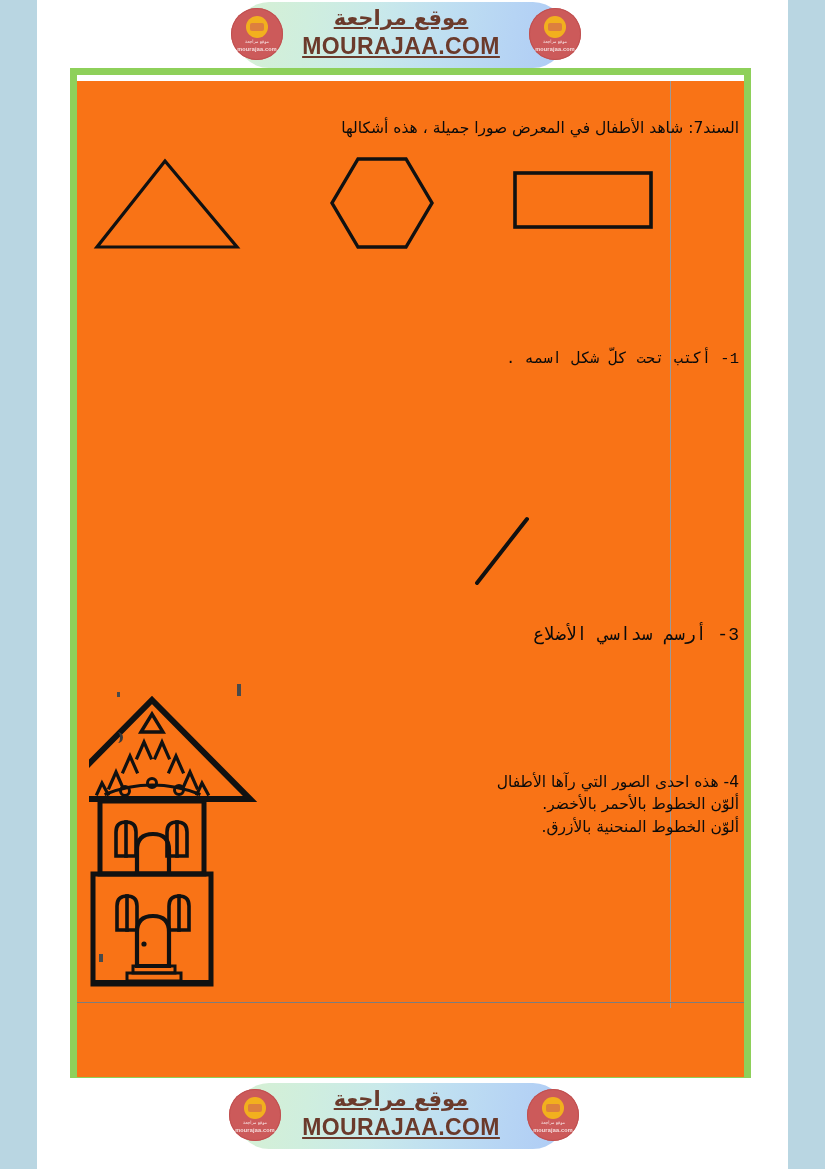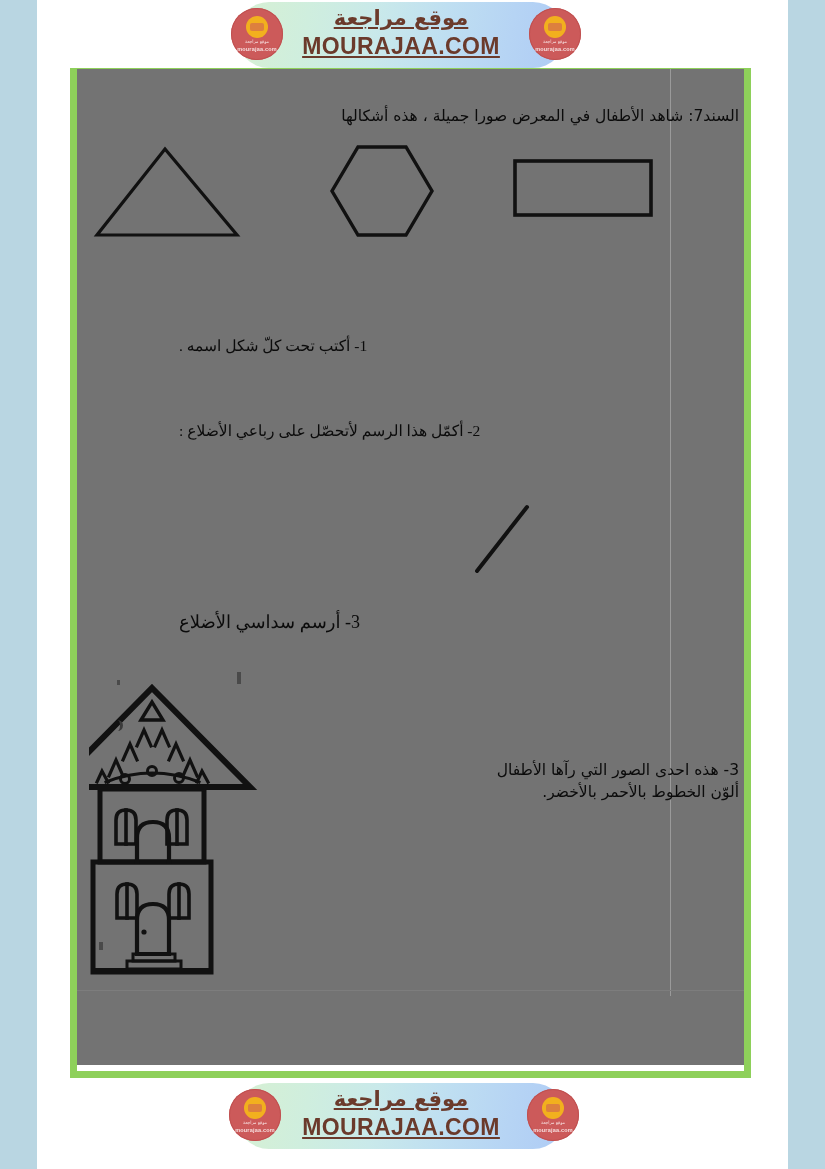--- a/index.html
+++ b/index.html
@@ -135,24 +135,24 @@
     height: 1010px;
     border: 7px solid #8ed05a;
     box-sizing: border-box;
     background: #ffffff;
   }
 
   
   .worksheet {
     position: absolute;
     left: 77px;
-    top: 69px;
+    top: 81px;
     width: 667px;
     height: 996px;
-    background: #737373;
+    background: #f97316;
     overflow: hidden;
   }
 
   
   .margin-rule {
     position: absolute;
     left: 593px;
     top: 0px;
     width: 1px;
     height: 927px;
@@ -213,22 +213,22 @@
     line-height: 6px;
     overflow: hidden;
     white-space: nowrap;
     direction: ltr;
   }
 
   
   .q {
     position: absolute;
     direction: rtl;
-    text-align: left;
-    font-family: Liberation Serif, serif;
+    text-align: right;
+    font-family: Liberation Mono, monospace;
     color: #0b0b0b;
     white-space: nowrap;
   }
   .q1 { right: 5px; top: 268px; width: 560px; font-size: 15.5px; }
   .q2 { right: 5px; top: 353px; width: 560px; font-size: 15.5px; }
   .q3 { right: 5px; top: 542px; width: 560px; font-size: 18px; }
 
   .q4 {
     position: absolute;
     right: 5px;
@@ -306,31 +306,31 @@
       <svg width="185" height="115" viewBox="0 0 185 115">
         <rect x="10" y="22" width="136" height="54" fill="none" stroke="#111111" stroke-width="3.6"></rect>
       </svg>
       <div class="dots">.........................</div>
     </div>
 
   </div>
 
   <div class="q q1">1- أكتب تحت كلّ شكل اسمه .</div>
 
-  <div class="q q2">2- أكمّل هذا الرسم لأتحصّل على رباعي الأضلاع :</div>
 
   <svg class="diagonal-stroke" viewBox="0 0 70 80">
     <line x1="8" y1="72" x2="58" y2="8" stroke="#111111" stroke-width="4" stroke-linecap="round"></line>
   </svg>
 
   <div class="q q3">3- أرسم سداسي الأضلاع</div>
 
   <div class="q4">
-    <div class="ln1">3- هذه احدى الصور التي رآها الأطفال</div>
+    <div class="ln1">4- هذه احدى الصور التي رآها الأطفال</div>
     <div class="ln2">ألوّن الخطوط بالأحمر بالأخضر.</div>
+    <div class="ln3">ألوّن الخطوط المنحنية بالأزرق.</div>
   </div>
 
   <div class="house-wrap">
     <div class="artifact a1"></div>
     <div class="artifact a2"></div>
     <div class="artifact a3"></div>
     <div class="artifact a4"></div>
 
     <svg width="200" height="312" viewBox="0 0 200 312">
       <g fill="none" stroke="#111111" stroke-width="5" stroke-linejoin="miter" stroke-linecap="square">

